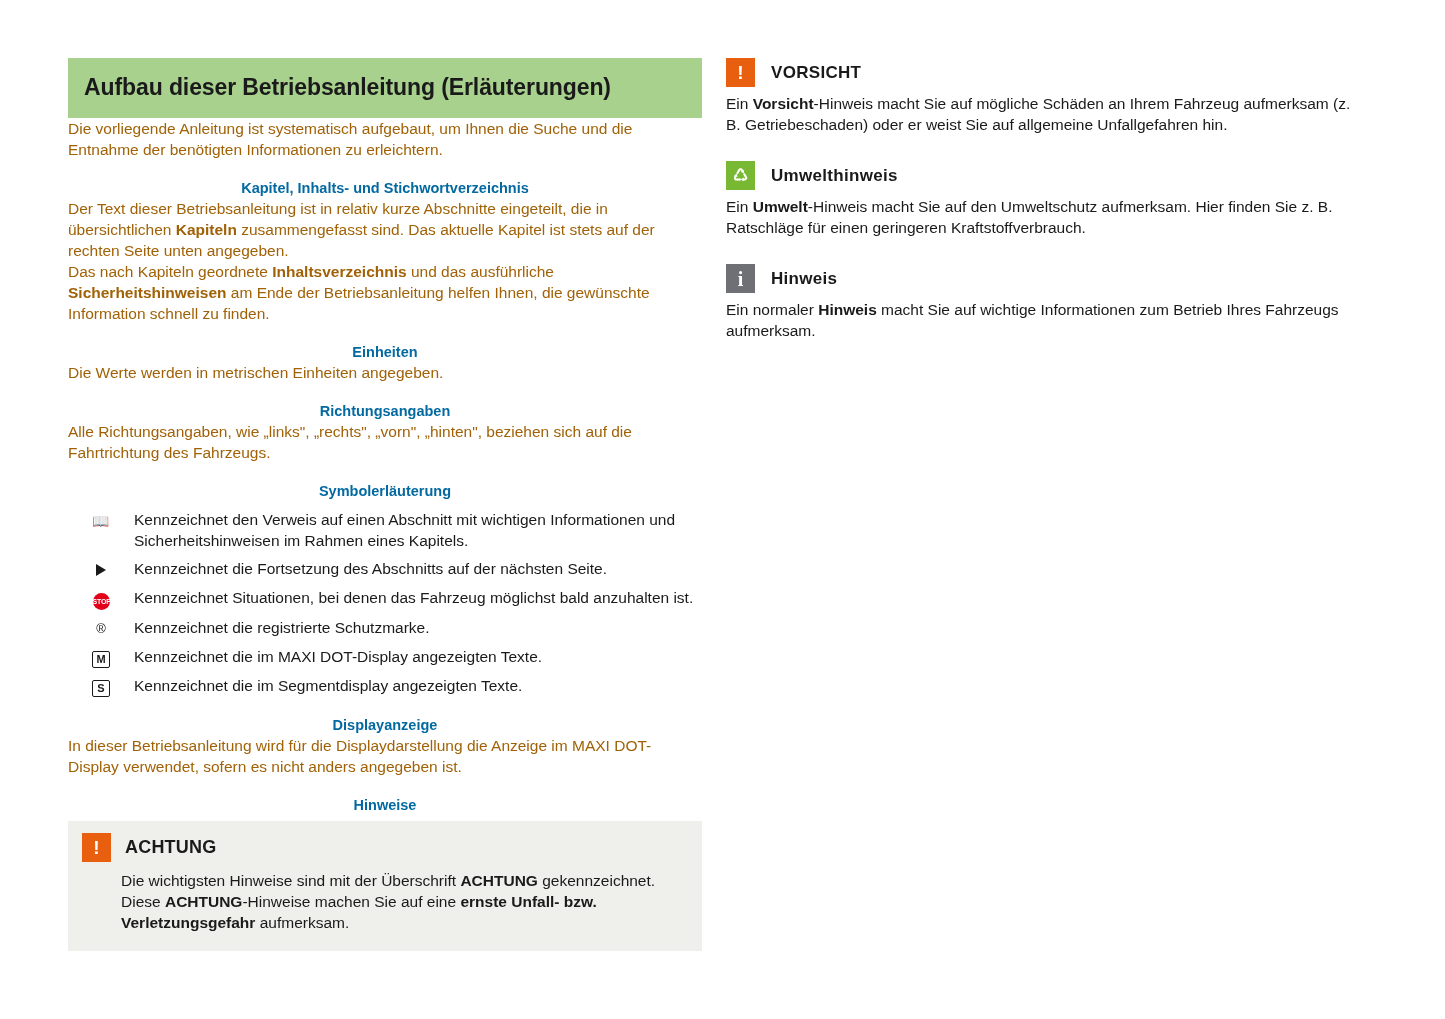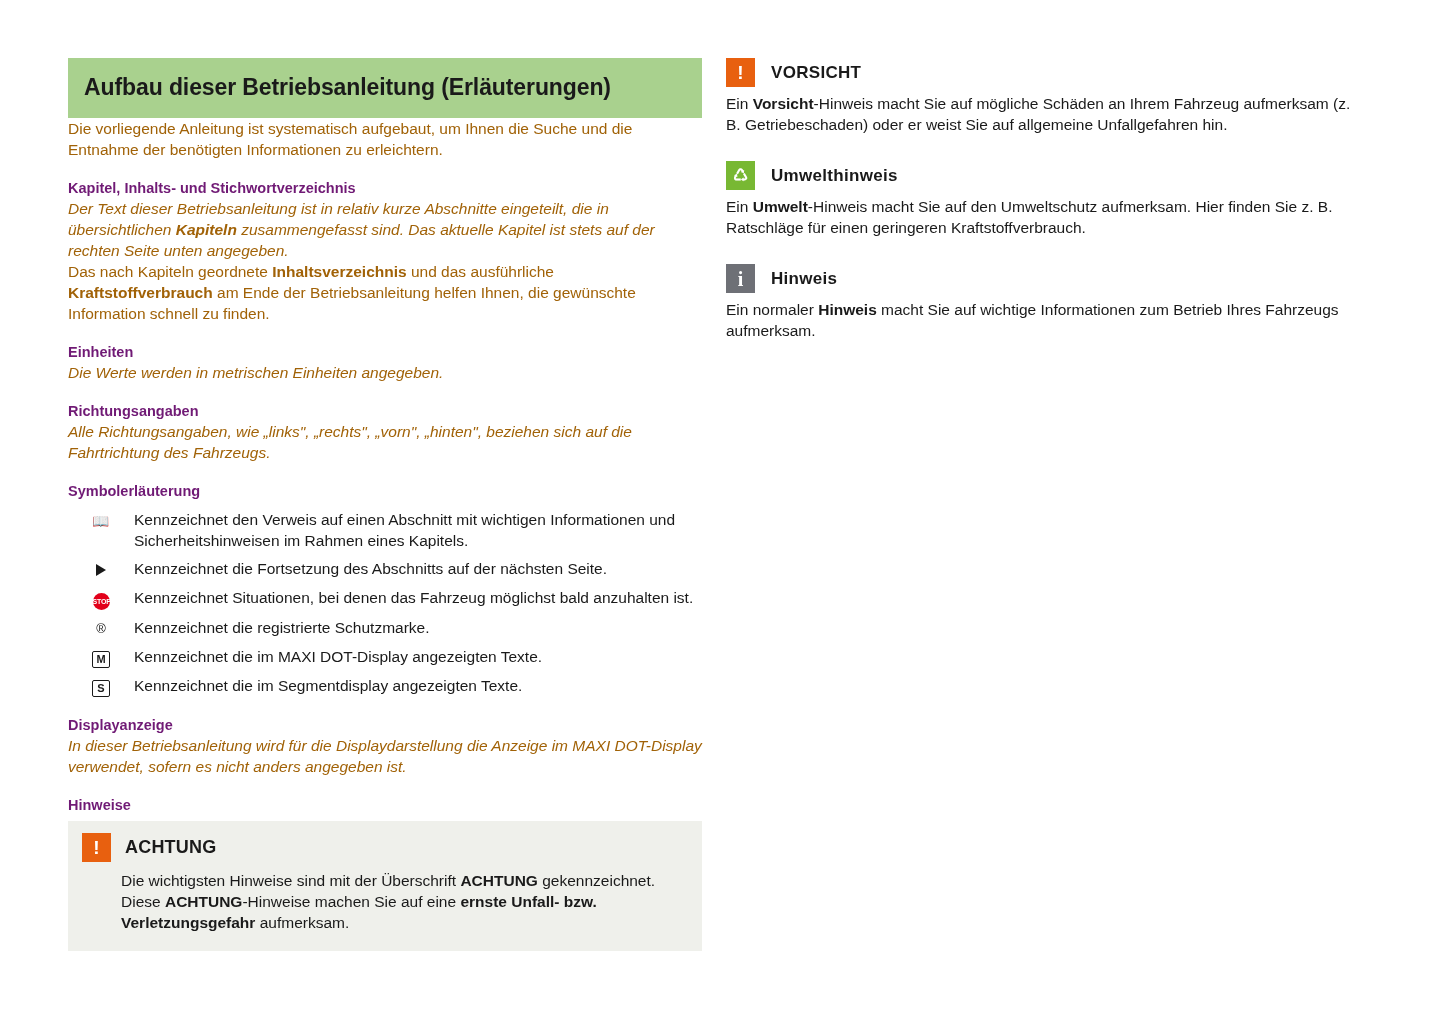--- a/index.html
+++ b/index.html
@@ -57,28 +57,28 @@
     color: #a16207;
   }
   .intro {
     margin-top: 17px;
   }
   h2.sub {
     margin: 0;
     font-size: 14.5px;
     line-height: 20px;
     font-weight: bold;
-    color: #701a75;
+    color: #0369a1;
+    text-align: center;
   }
   .block {
     margin-top: 18px;
   }
   .block-tight {
     margin-top: 3px;
-    font-style: italic;
   }
   .para-gap {
     margin-top: 16px;
   }
   b, strong { font-weight: bold; }
 
   
   .symbol-list {
     margin-top: 8px;
   }
@@ -223,21 +223,21 @@
 
     <div class="banner">
       <h1>Aufbau dieser Betriebsanleitung (Erläuterungen)</h1>
     </div>
 
     <p class="body intro">Die vorliegende Anleitung ist systematisch aufgebaut, um Ihnen die Suche und die Entnahme der benötigten Informationen zu erleichtern.</p>
 
     <div class="block">
       <h2 class="sub">Kapitel, Inhalts- und Stichwortverzeichnis</h2>
       <p class="body block-tight"><span>Der Text dieser Betriebsanleitung ist in relativ kurze Abschnitte eingeteilt, die in übersichtlichen </span><b>Kapiteln</b><span> zusammengefasst sind. Das aktuelle Kapitel ist stets auf der rechten Seite unten angegeben.</span></p>
-      <p class="body para-gap"><span>Das nach Kapiteln geordnete </span><b>Inhaltsverzeichnis</b><span> und das ausführliche </span><b>Kraftstoffverbrauch</b><span> am Ende der Betriebsanleitung helfen Ihnen, die gewünschte Information schnell zu finden.</span></p>
+      <p class="body para-gap"><span>Das nach Kapiteln geordnete </span><b>Inhaltsverzeichnis</b><span> und das ausführliche </span><b>Sicherheitshinweisen</b><span> am Ende der Betriebsanleitung helfen Ihnen, die gewünschte Information schnell zu finden.</span></p>
     </div>
 
     <div class="block">
       <h2 class="sub">Einheiten</h2>
       <p class="body block-tight">Die Werte werden in metrischen Einheiten angegeben.</p>
     </div>
 
     <div class="block">
       <h2 class="sub">Richtungsangaben</h2>
       <p class="body block-tight">Alle Richtungsangaben, wie „links", „rechts", „vorn", „hinten", beziehen sich auf die Fahrtrichtung des Fahrzeugs.</p>

